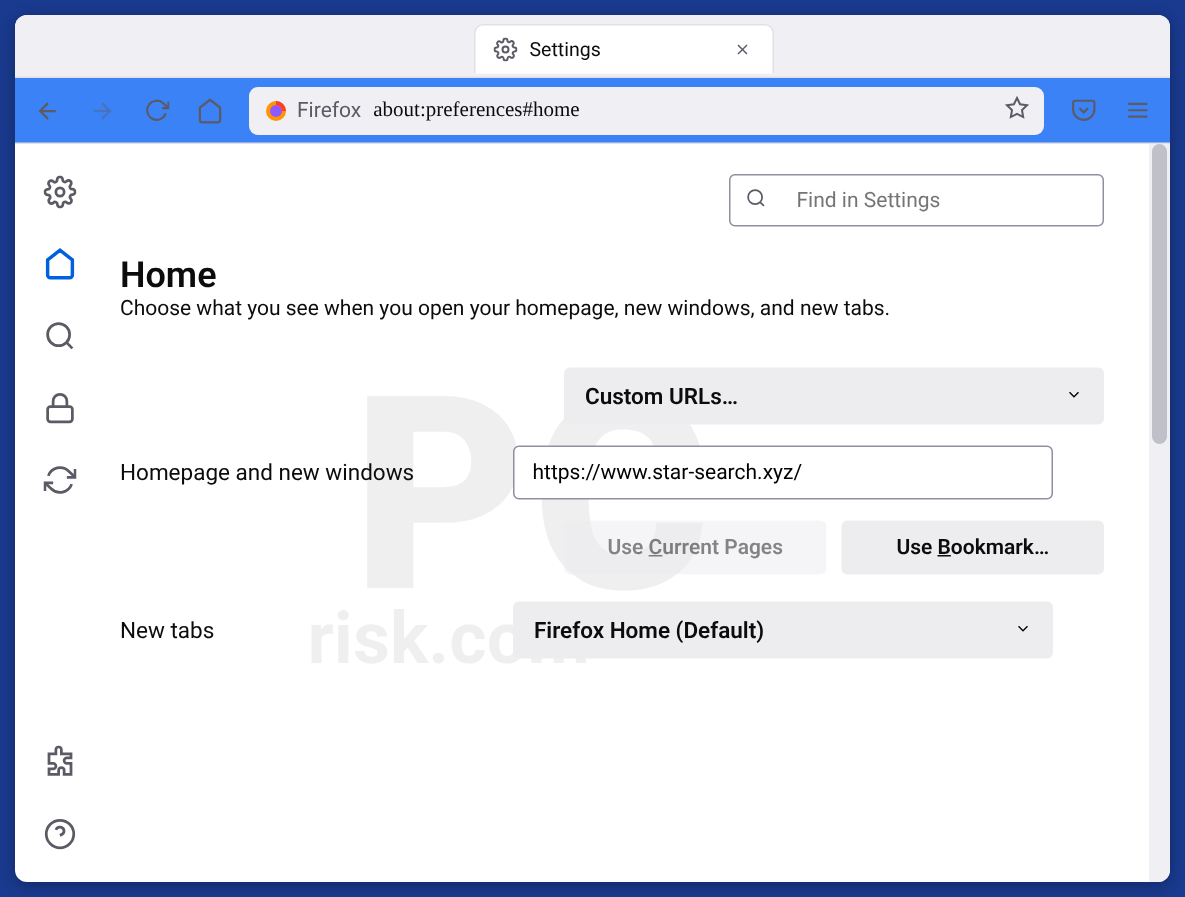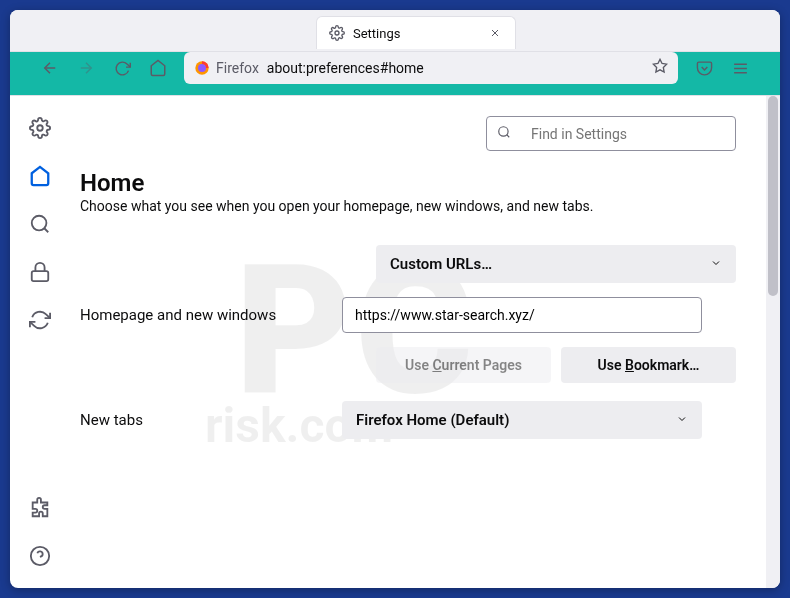--- a/index.html
+++ b/index.html
@@ -8,28 +8,28 @@
     
     .titlebar { display: flex; align-items: center; height: 42px; background: #f0f0f4; border-bottom: 1px solid #e0e0e6; flex-direction: column; }
     .tab { display: flex; align-items: center; background: #fff; border-radius: 6px 6px 0 0; margin-left: 42px; padding: 8px 12px; gap: 8px; min-width: 200px; height: 36px; margin-top: 6px; border: 1px solid #e0e0e6; border-bottom: none; }
     .tab-icon { width: 16px; height: 16px; display: flex; align-items: center; justify-content: center; color: #5b5b66; }
     .tab-title { font-size: 13px; color: #0c0c0d; flex: 1; }
     .tab-close { width: 16px; height: 16px; color: #5b5b66; cursor: pointer; display: flex; align-items: center; justify-content: center; }
     .new-tab { margin-left: 8px; width: 28px; height: 28px; display: flex; align-items: center; justify-content: center; color: #5b5b66; cursor: pointer; }
     .window-controls { margin-left: auto; display: flex; align-items: center; gap: 0; }
     .wc-btn { width: 46px; height: 42px; display: flex; align-items: center; justify-content: center; cursor: pointer; color: #0c0c0d; }
     
-    .toolbar { display: flex; align-items: flex-start; height: 44px; padding: 0 24px; gap: 4px; background: #14b8a6; border-bottom: 1px solid #e0e0e6; }
+    .toolbar { display: flex; align-items: center; height: 44px; padding: 0 6px; gap: 4px; background: #3b82f6; border-bottom: 1px solid #e0e0e6; }
     .tb-btn { width: 32px; height: 32px; display: flex; align-items: center; justify-content: center; border-radius: 4px; cursor: pointer; color: #5b5b66; }
     .tb-btn.disabled { opacity: 0.4; cursor: default; }
     .urlbar { flex: 1; display: flex; align-items: center; background: #f0f0f4; border-radius: 6px; height: 32px; padding: 0 10px; gap: 8px; margin: 0 6px; }
     .urlbar-fx { display: flex; align-items: center; gap: 6px; }
     .fx-logo { width: 16px; height: 16px; }
     .urlbar-label { font-size: 14px; color: #5b5b66; }
-    .urlbar-path { font-size: 14px; color: #0c0c0d; }
+    .urlbar-path { font-size: 14px; color: #0c0c0d; font-family: Liberation Serif, serif; }
     .urlbar-spacer { flex: 1; }
     .star { color: #5b5b66; }
     
     .content { flex: 1; display: flex; overflow: hidden; position: relative; }
     .watermark { position: absolute; top: 50%; left: 50%; transform: translate(-50%, -50%); pointer-events: none; z-index: 0; opacity: 0.06; }
     .sidebar { width: 60px; padding: 20px 0; display: flex; flex-direction: column; align-items: center; gap: 24px; z-index: 1; }
     .sb-item { width: 24px; height: 24px; display: flex; align-items: center; justify-content: center; cursor: pointer; color: #5b5b66; }
     .sb-item.active { color: #0060df; }
     .sb-spacer { flex: 1; }
     .main { flex: 1; padding: 20px 30px 20px 10px; overflow-y: auto; z-index: 1; }

